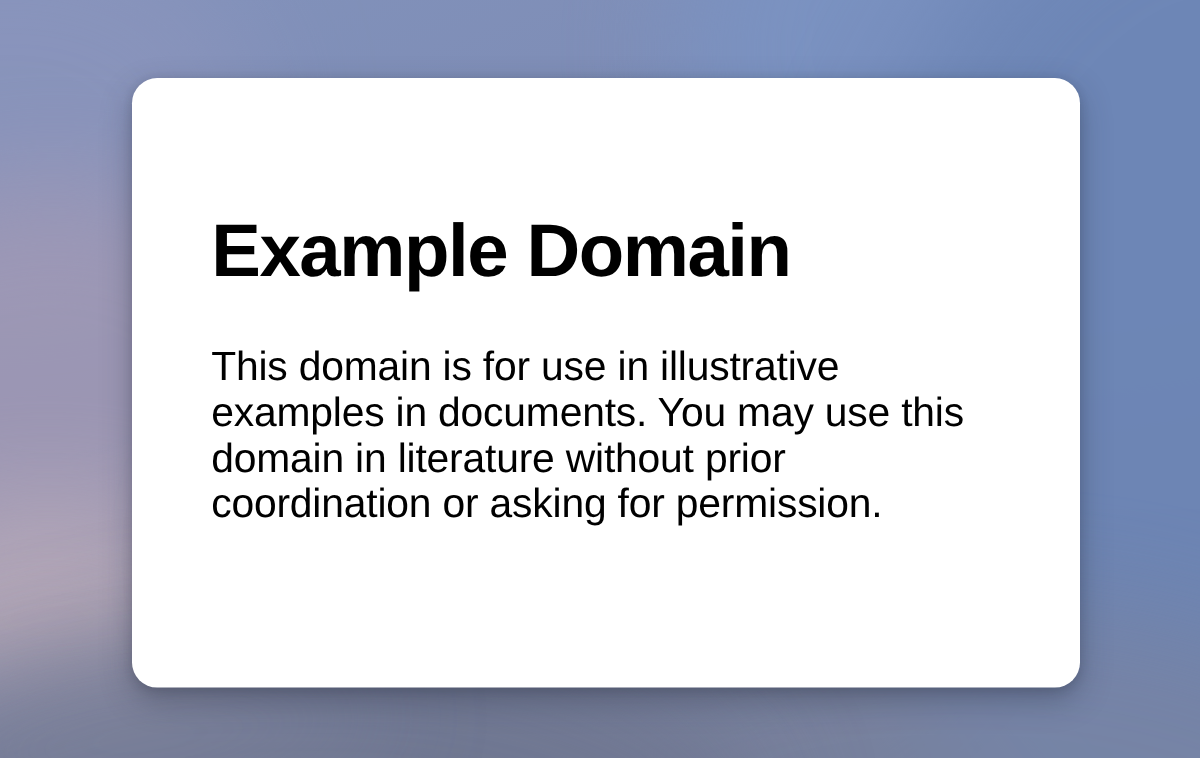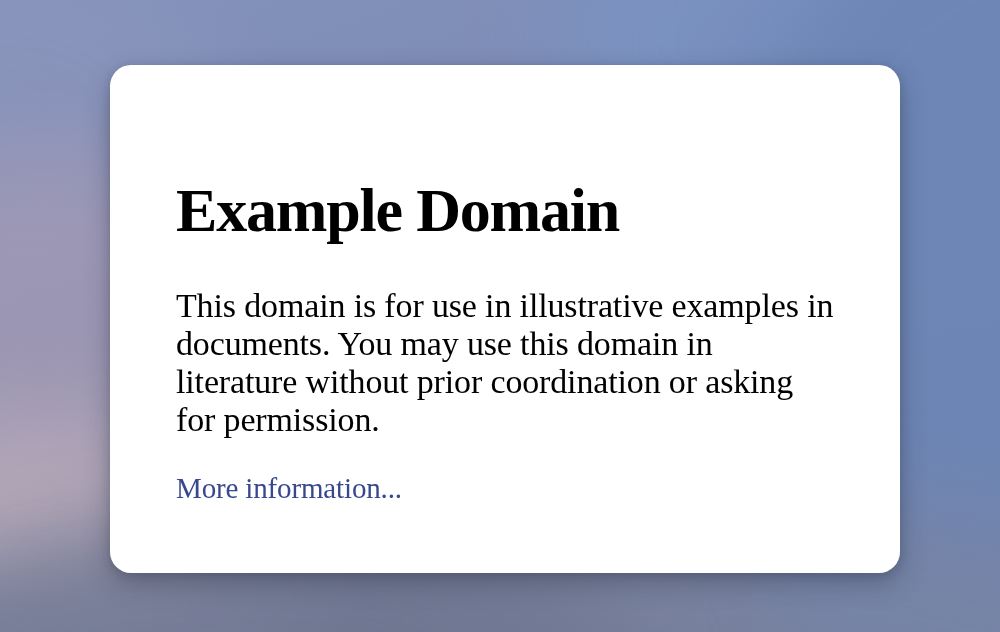--- a/index.html
+++ b/index.html
@@ -112,21 +112,20 @@
     box-shadow: 0 10px 26px rgba(38, 44, 62, 0.34),
                 0 2px 8px rgba(38, 44, 62, 0.18);
     overflow: hidden;
   }
 
   #page-content {
     position: absolute;
     left: 66px;
     top: 111px;
     width: 660px;
-    font-family: Liberation Serif, serif;
   }
 
   #page-title {
     margin: 0;
     font-size: 62px;
     line-height: 68px;
     font-weight: 700;
     letter-spacing: -1.2px;
     color: #000000;
     white-space: nowrap;
@@ -167,15 +166,14 @@
   <div class="cloud cloud-center-haze"></div>
   <div class="cloud cloud-bottom-right-gray"></div>
   <div class="cloud cloud-bottom-gray"></div>
   <div class="cloud cloud-streak"></div>
 </div>
 
 <div id="page-card">
   <div id="page-content">
     <h1 id="page-title">Example Domain</h1>
     <p id="page-paragraph">This domain is for use in illustrative examples in documents. You may use this domain in literature without prior coordination or asking for permission.</p>
-    <a id="more-information-link" href="#">More information...</a>
   </div>
 </div>
 
 </body></html>

